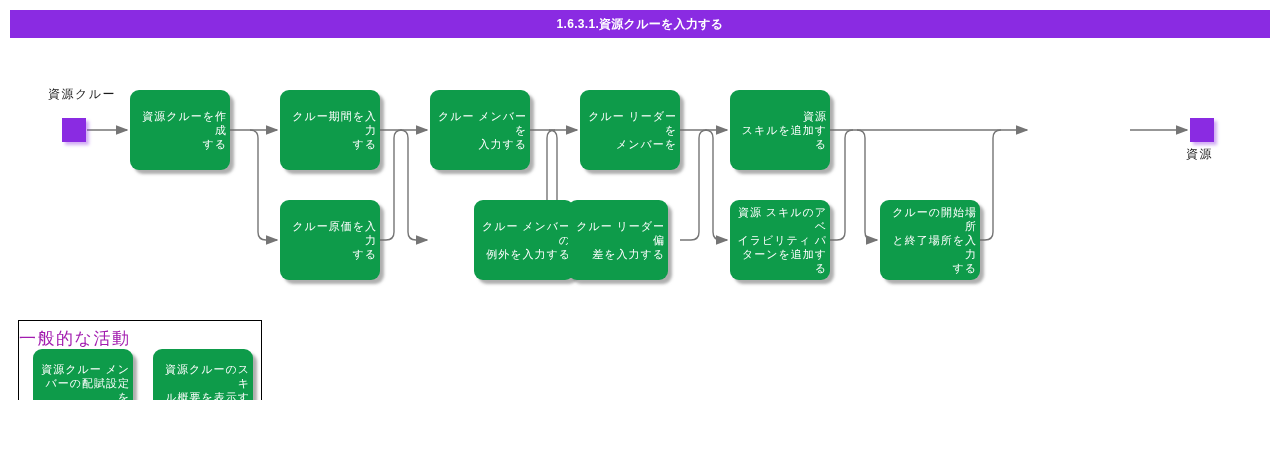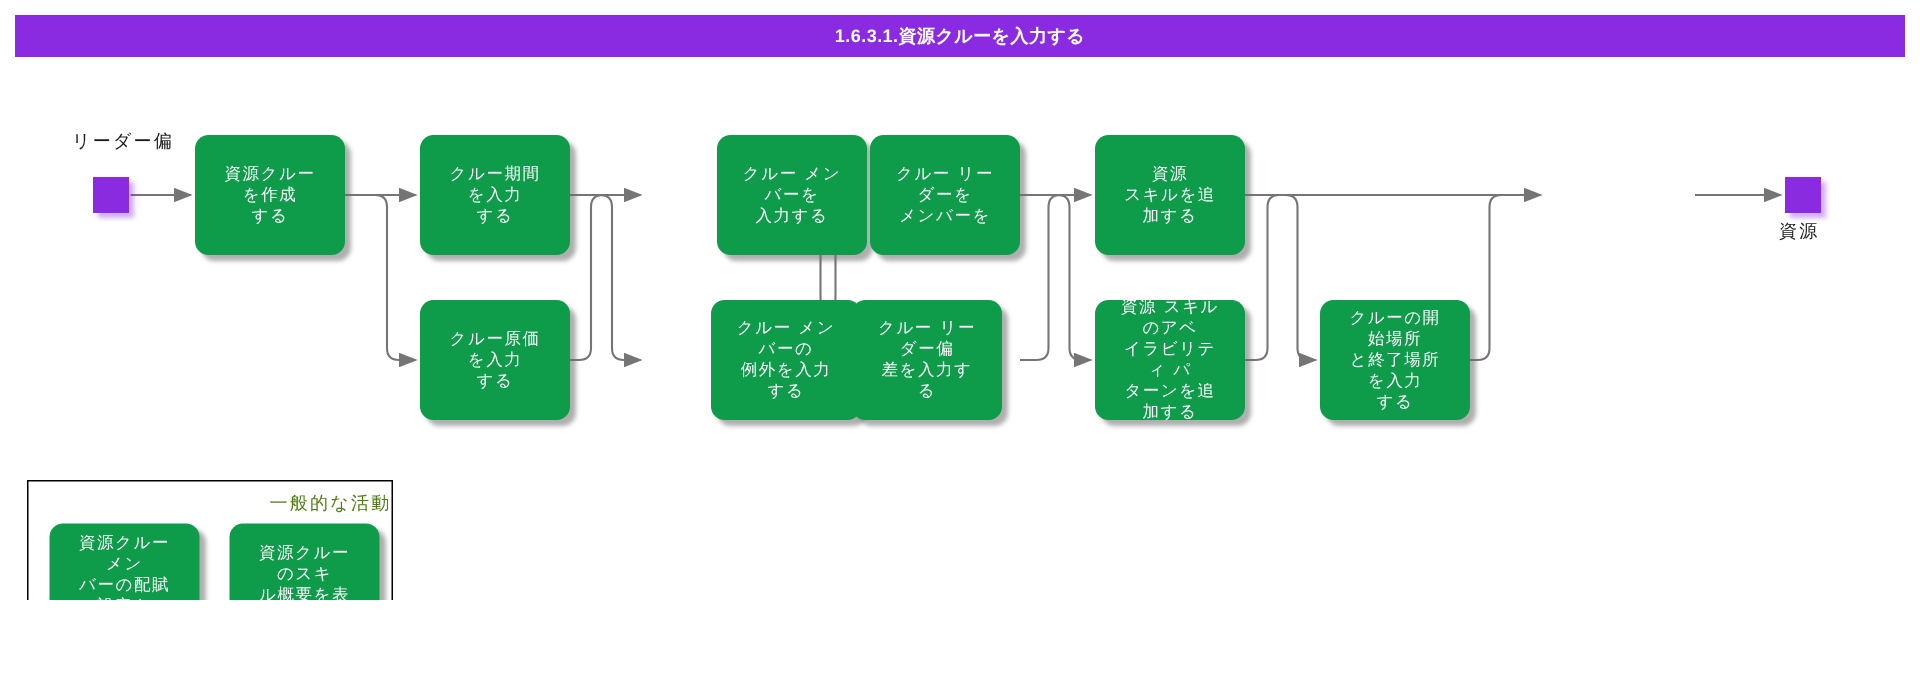--- a/index.html
+++ b/index.html
@@ -21,38 +21,38 @@
     font-family:"Liberation Sans","DejaVu Sans",sans-serif;
     font-weight:bold;font-size:12px;letter-spacing:.3px;
   }
   .connectors{position:absolute;left:0;top:0;pointer-events:none;}
   .activity{
     position:absolute;width:100px;height:80px;
     background:var(--activity-green);border-radius:9px;
     box-shadow:4px 4px 3px rgba(110,110,110,.55);
     color:var(--box-text);
     display:flex;align-items:center;justify-content:center;
-    text-align:center;font-size:11px;line-height:14px;letter-spacing:1px;
-    white-space:pre-line;padding:15px;cursor:default;
+    text-align:right;font-size:11px;line-height:14px;letter-spacing:1px;
+    white-space:pre-line;padding:3px;cursor:default;font-family:Liberation Serif, serif;
   }
   .event-square{
     position:absolute;width:24px;height:24px;
     background:var(--accent-purple);
     box-shadow:3px 3px 3px rgba(138,43,226,.38);
   }
   .flow-label{
     position:absolute;font-size:12px;color:#1a1a1a;letter-spacing:1.5px;white-space:nowrap;
   }
   .legend{
     position:absolute;left:18px;top:320px;width:244px;height:130px;
     border:1px solid #000;background:#fff;
   }
   .legend-title{
-    position:absolute;top:6px;left:0;width:100%;text-align:right;
-    font-size:12px;color:#4d7c0f;letter-spacing:1.5px;
+    position:absolute;top:6px;left:0;width:100%;text-align:left;
+    font-size:17px;color:#a21caf;letter-spacing:1.5px;
   }
   .legend .activity{height:82px;}
 </style>
 </head>
 <body>
 
 <div class="canvas">
 
   <div class="titlebar">
     <span>1.6.3.1.資源クルーを入力する</span>
@@ -78,32 +78,32 @@
       <path d="M 680 240 H 691 Q 699 240 699 232 L 699 138 Q 699 130 707 130"></path>
       <path d="M 705 130 Q 713 130 713 138 L 713 232 Q 713 240 721 240 H 727" marker-end="url(#arrow)"></path>
       <path d="M 830 130 H 1027" marker-end="url(#arrow)"></path>
       <path d="M 830 240 H 837 Q 845 240 845 232 L 845 138 Q 845 130 853 130"></path>
       <path d="M 857 130 Q 865 130 865 138 L 865 232 Q 865 240 873 240 H 877" marker-end="url(#arrow)"></path>
       <path d="M 980 240 H 985 Q 993 240 993 232 L 993 138 Q 993 130 1001 130"></path>
       <path d="M 1130 130 H 1187" marker-end="url(#arrow)"></path>
     </g>
   </svg>
 
-  <span class="flow-label" style="left:48px;top:86px;">リーダー偏</span>
+  <span class="flow-label" style="left:48px;top:86px;">資源クルー</span>
   <div class="event-square" style="left:62px;top:118px;"></div>
 
   <div class="activity" style="left:130px;top:90px;">
     <span>資源クルーを作成
 する</span>
   </div>
   <div class="activity" style="left:280px;top:90px;">
     <span>クルー期間を入力
 する</span>
   </div>
-  <div class="activity" style="left:430px;top:90px;margin-left:48px;">
+  <div class="activity" style="left:430px;top:90px;">
     <span>クルー メンバーを
 入力する</span>
   </div>
   <div class="activity" style="left:580px;top:90px;">
     <span>クルー リーダーを
 メンバーを</span>
   </div>
   <div class="activity" style="left:730px;top:90px;">
     <span>資源
 スキルを追加する</span>

